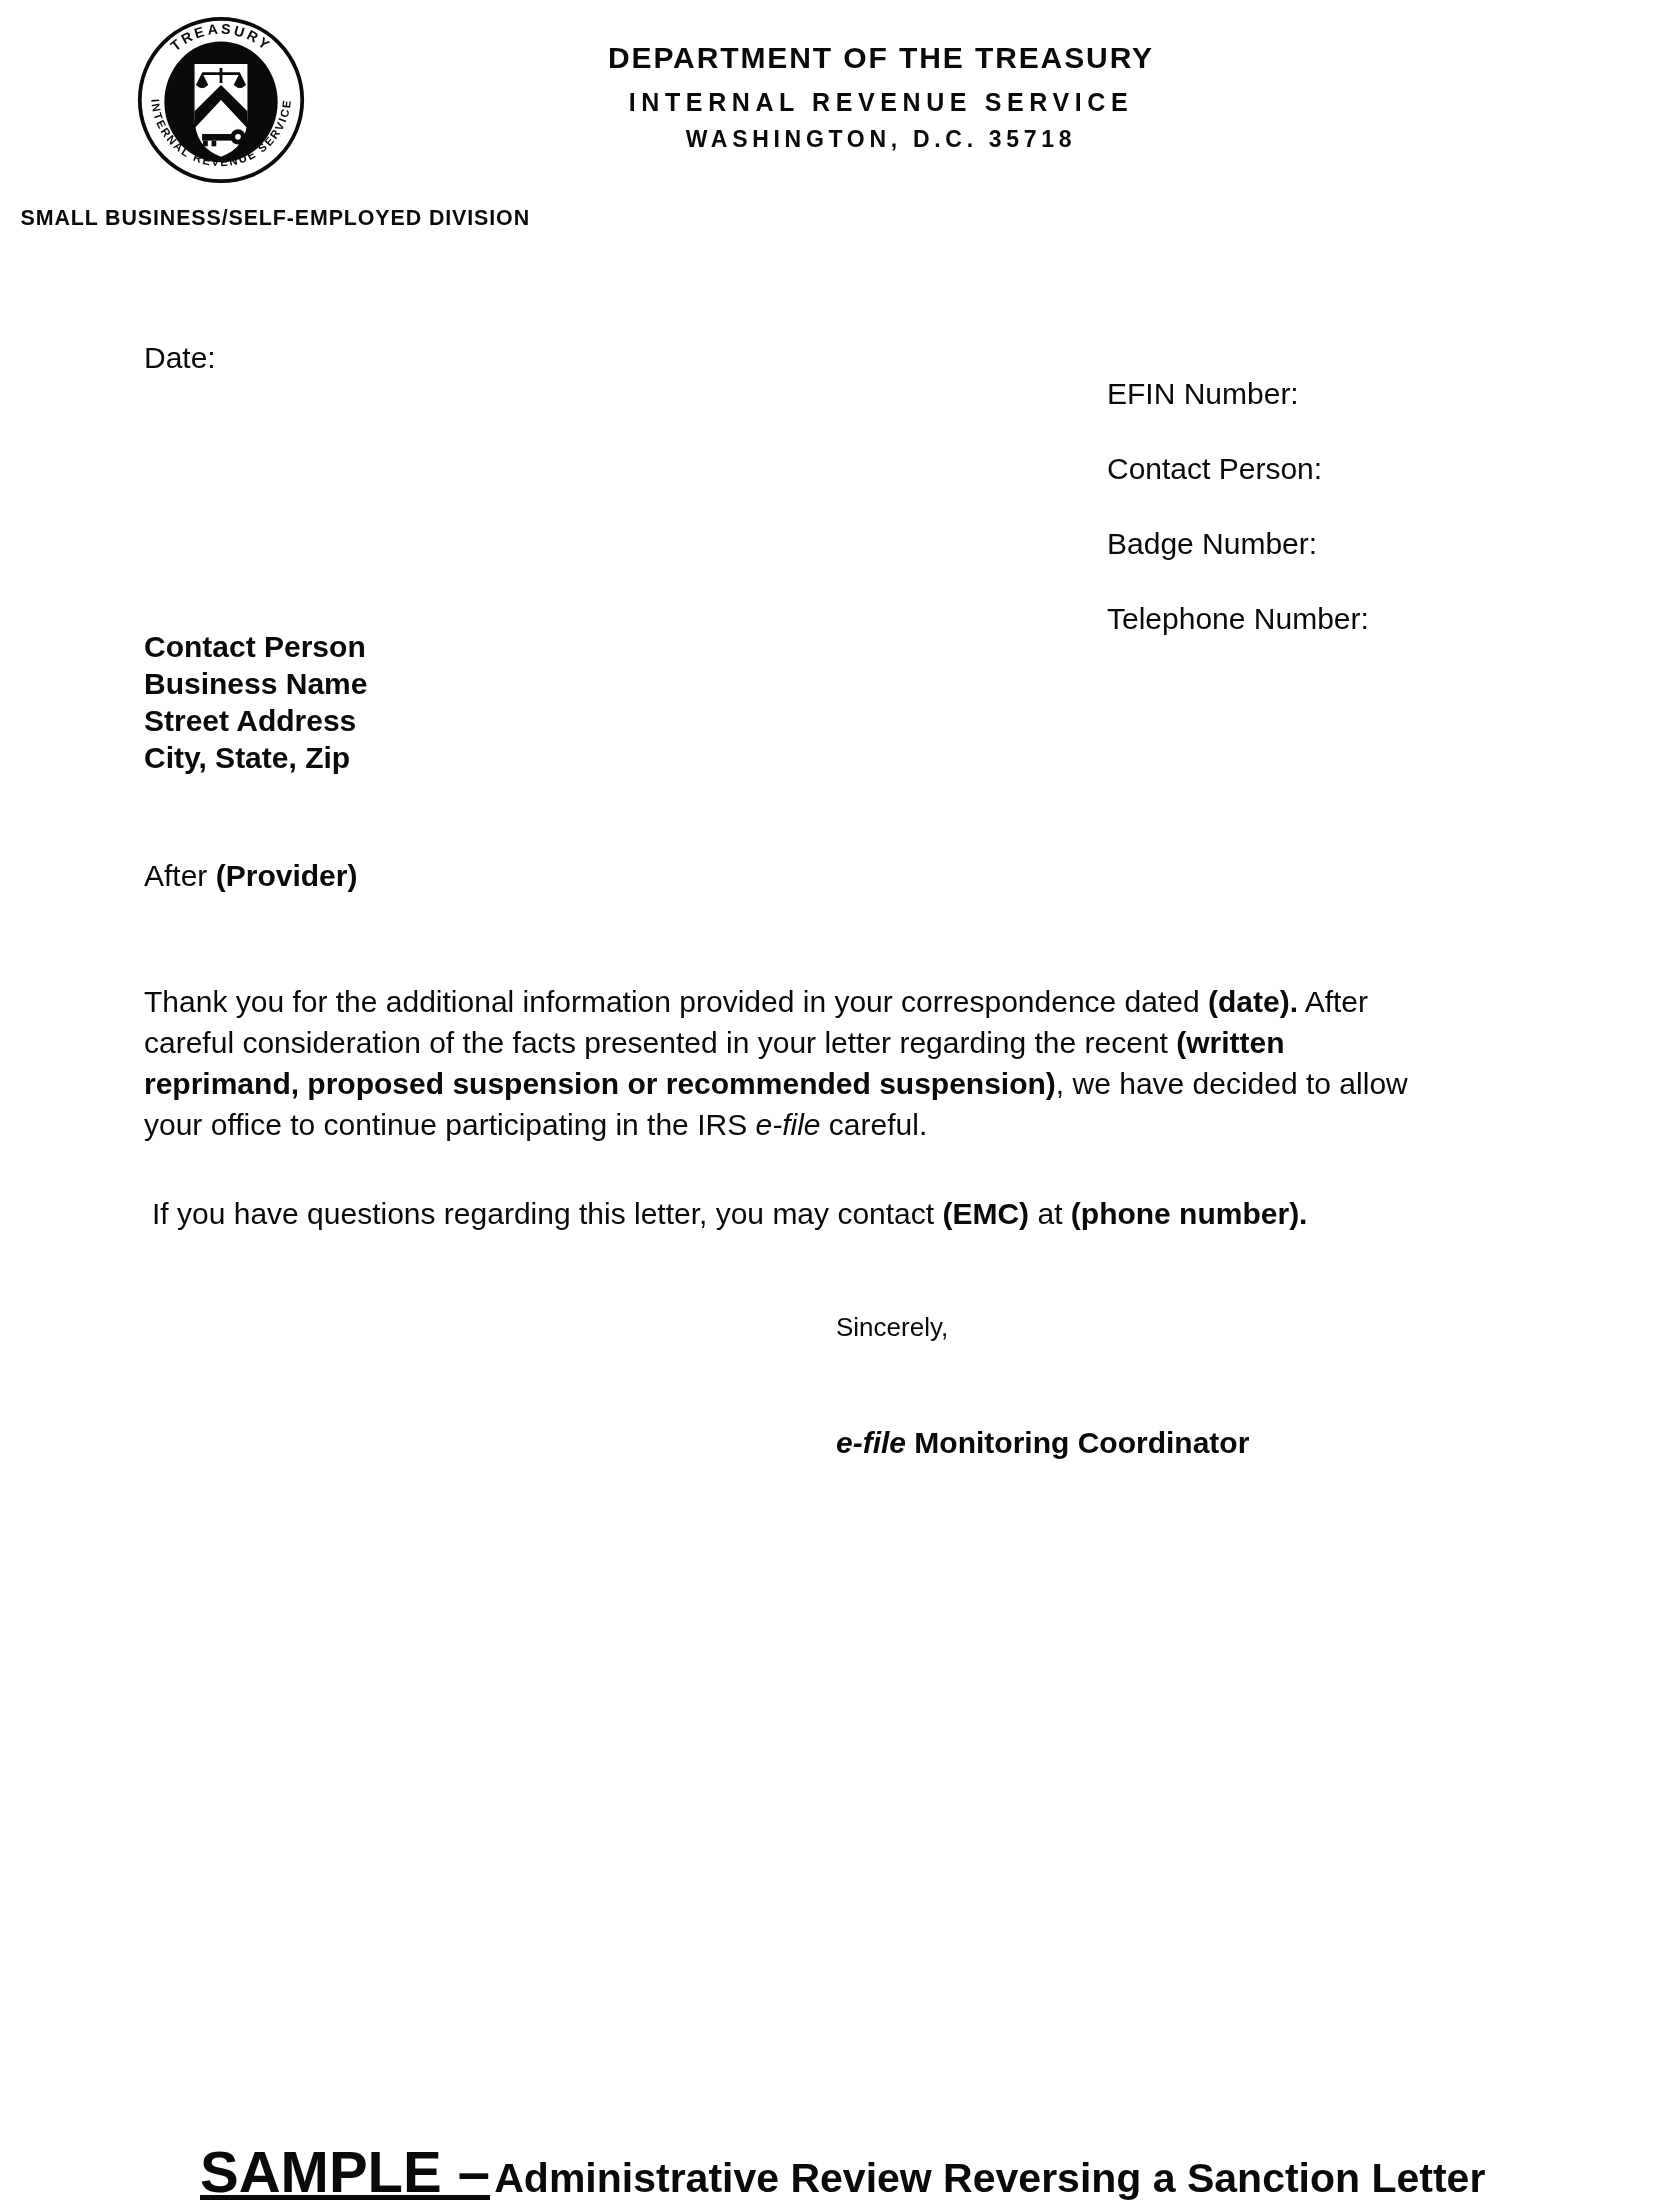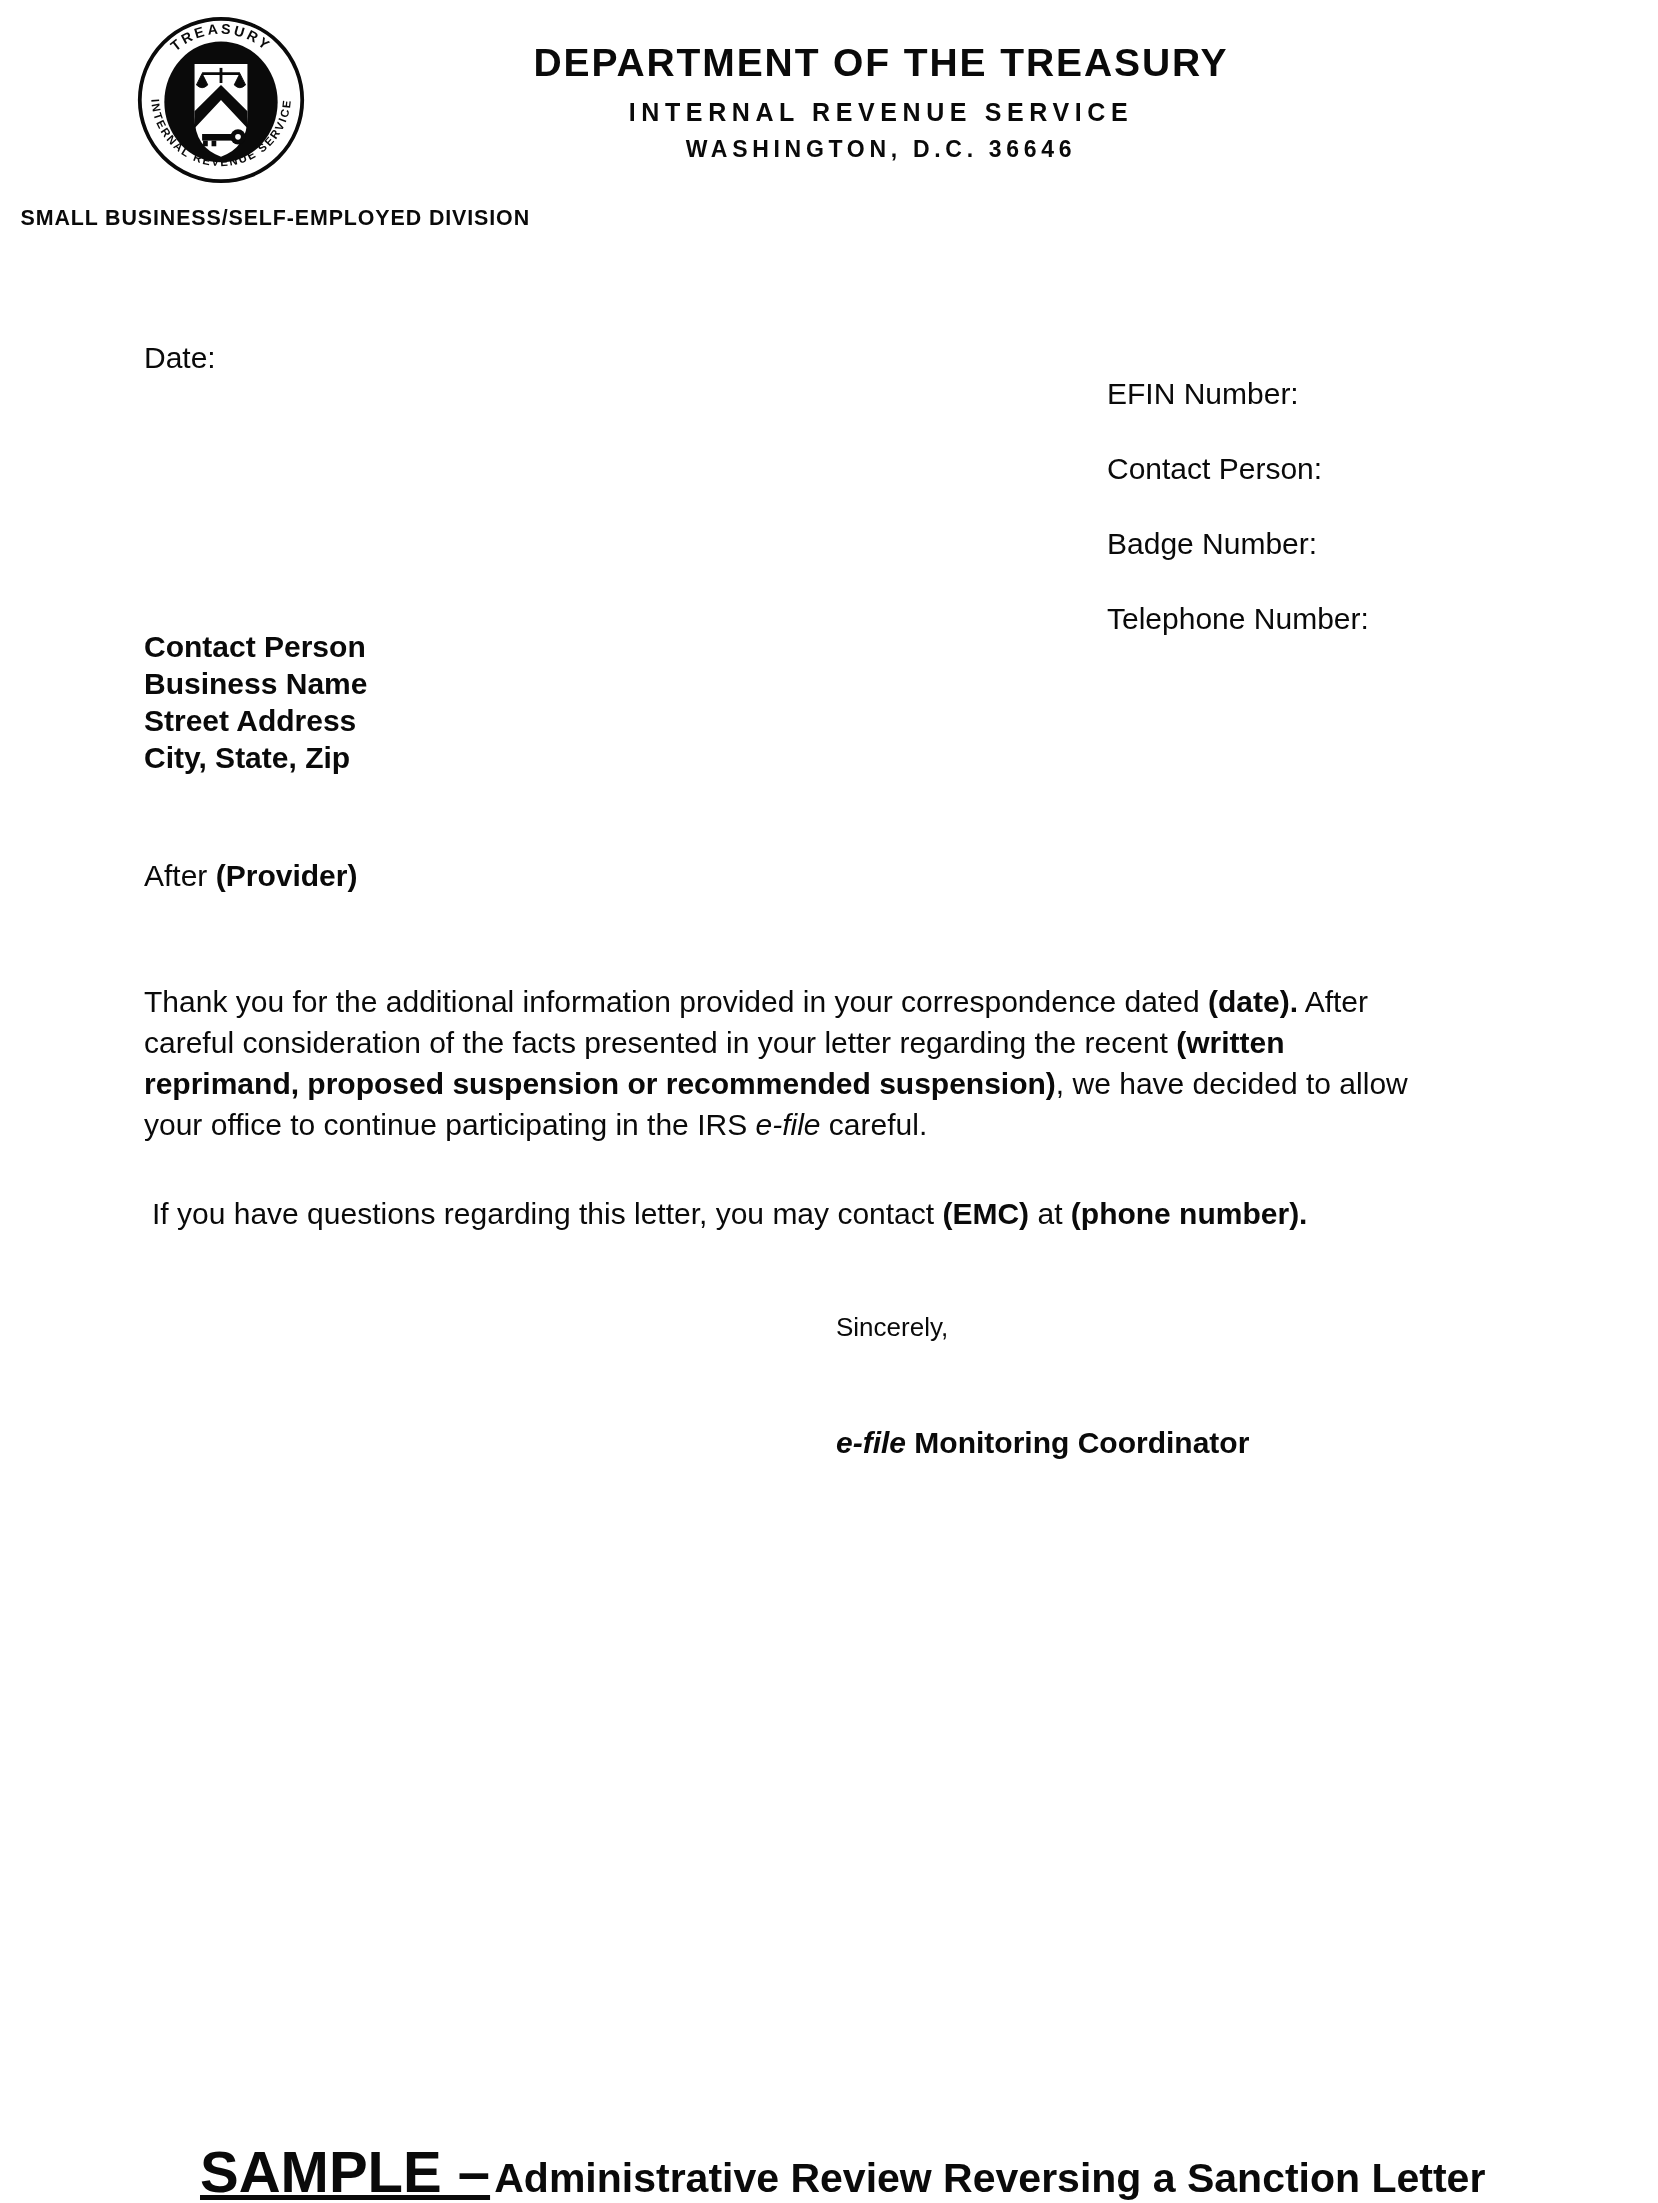--- a/index.html
+++ b/index.html
@@ -10,21 +10,21 @@
     background:#ffffff;
     color:#0a0a0a;
     font-family:"Liberation Sans","DejaVu Sans",sans-serif;
     overflow:hidden;
   }
   .abs{position:absolute;}
 
   
   .seal{left:136px;top:15px;width:170px;height:170px;}
   .letterhead{left:485px;top:41px;width:792px;text-align:center;font-weight:700;}
-  .lh1{font-size:39px;letter-spacing:1.9px;}
+  .lh1{font-size:30px;letter-spacing:1.9px;}
   .lh2{font-size:25px;letter-spacing:5.6px;margin-top:13px;}
   .lh3{font-size:23px;letter-spacing:4.7px;margin-top:9.3px;}
   .division{left:20.5px;top:206px;font-size:21.4px;font-weight:700;letter-spacing:0.9px;}
 
   
   .date-line{left:144px;top:341px;font-size:30px;}
   .right-fields{left:1067px;top:377px;font-size:30px;margin-left:40px;}
   .right-fields .field{height:34px;line-height:34px;margin-bottom:41px;}
 
   
@@ -83,21 +83,21 @@
       <circle cx="108" cy="129" r="8" fill="#0a0a0a"></circle>
       <circle cx="108" cy="129" r="3" fill="#ffffff"></circle>
       <rect x="71" y="133" width="5" height="6" fill="#0a0a0a"></rect>
       <rect x="80" y="133" width="5" height="6" fill="#0a0a0a"></rect>
     </g>
   </svg>
 
   <div class="abs letterhead">
     <div class="lh1">DEPARTMENT OF THE TREASURY</div>
     <div class="lh2">INTERNAL REVENUE SERVICE</div>
-    <div class="lh3">WASHINGTON, D.C. 36646</div>
+    <div class="lh3">WASHINGTON, D.C. 35718</div>
   </div>
 
   <div class="abs division">SMALL BUSINESS/SELF-EMPLOYED DIVISION</div>
 
   <div class="abs date-line">Date:</div>
 
   <div class="abs right-fields">
     <div class="field">EFIN Number:</div>
     <div class="field">Contact Person:</div>
     <div class="field">Badge Number:</div>

